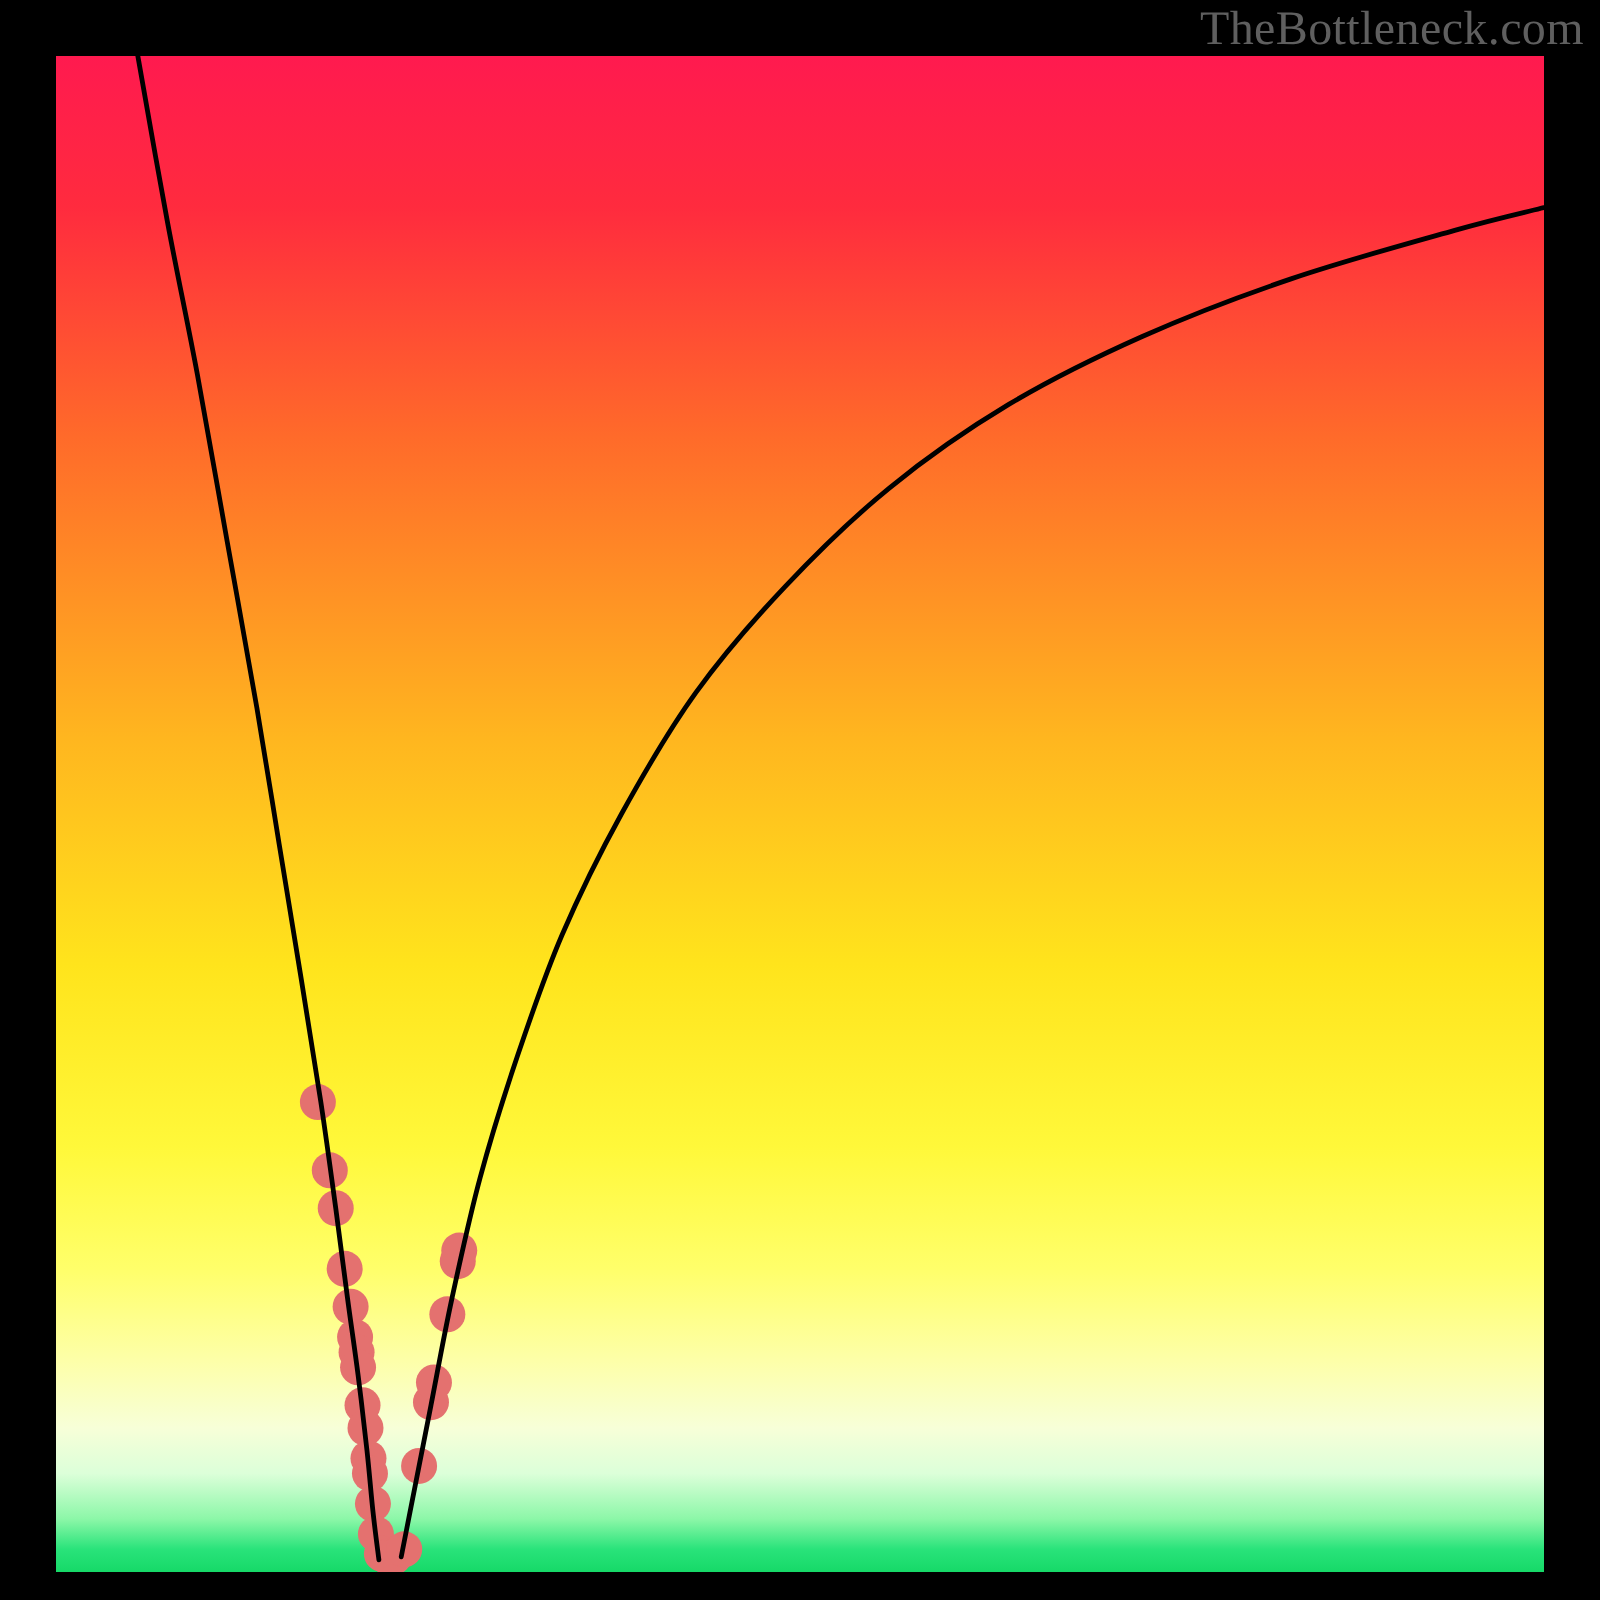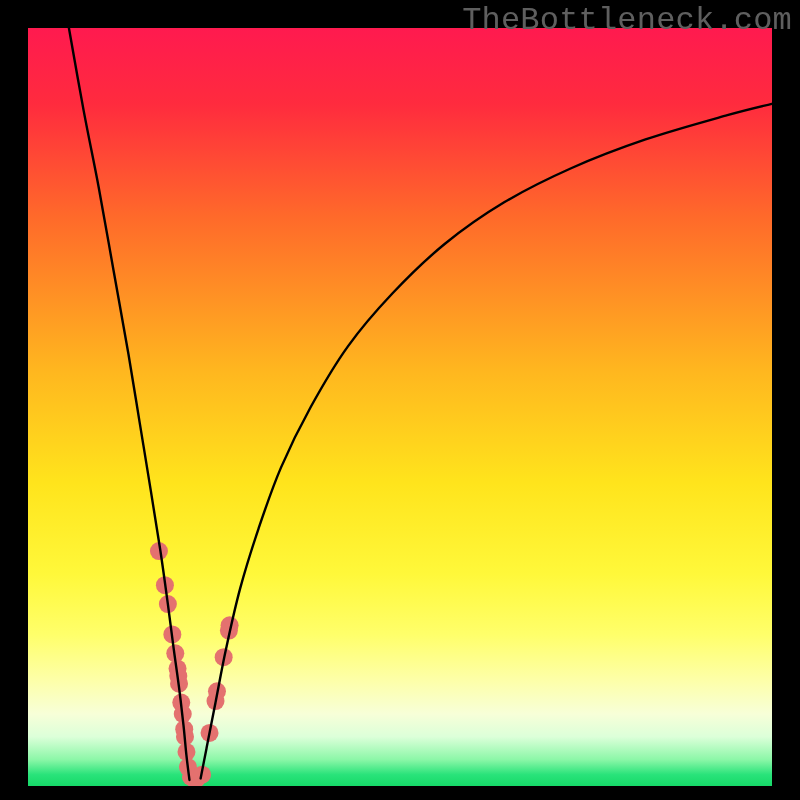--- a/index.html
+++ b/index.html
@@ -25,24 +25,24 @@
     left: 28px;
     top: 28px;
     width: 744px;
     height: 758px;
   }
   .watermark {
     position: absolute;
     top: 2px;
     right: 8px;
     color: #5f5f5f;
-    font-size: 32px;
+    font-size: 24px;
     font-weight: 400;
     letter-spacing: 0.2px;
-    font-family: Liberation Mono, monospace;
+    font-family: Liberation Serif, serif;
   }
   svg { display: block; }
 </style>
 </head>
 <body>
 
 <div class="frame">
   <div class="plot">
     <svg id="chart-svg" width="744" height="758" viewBox="0 0 744 758">
       <defs>

